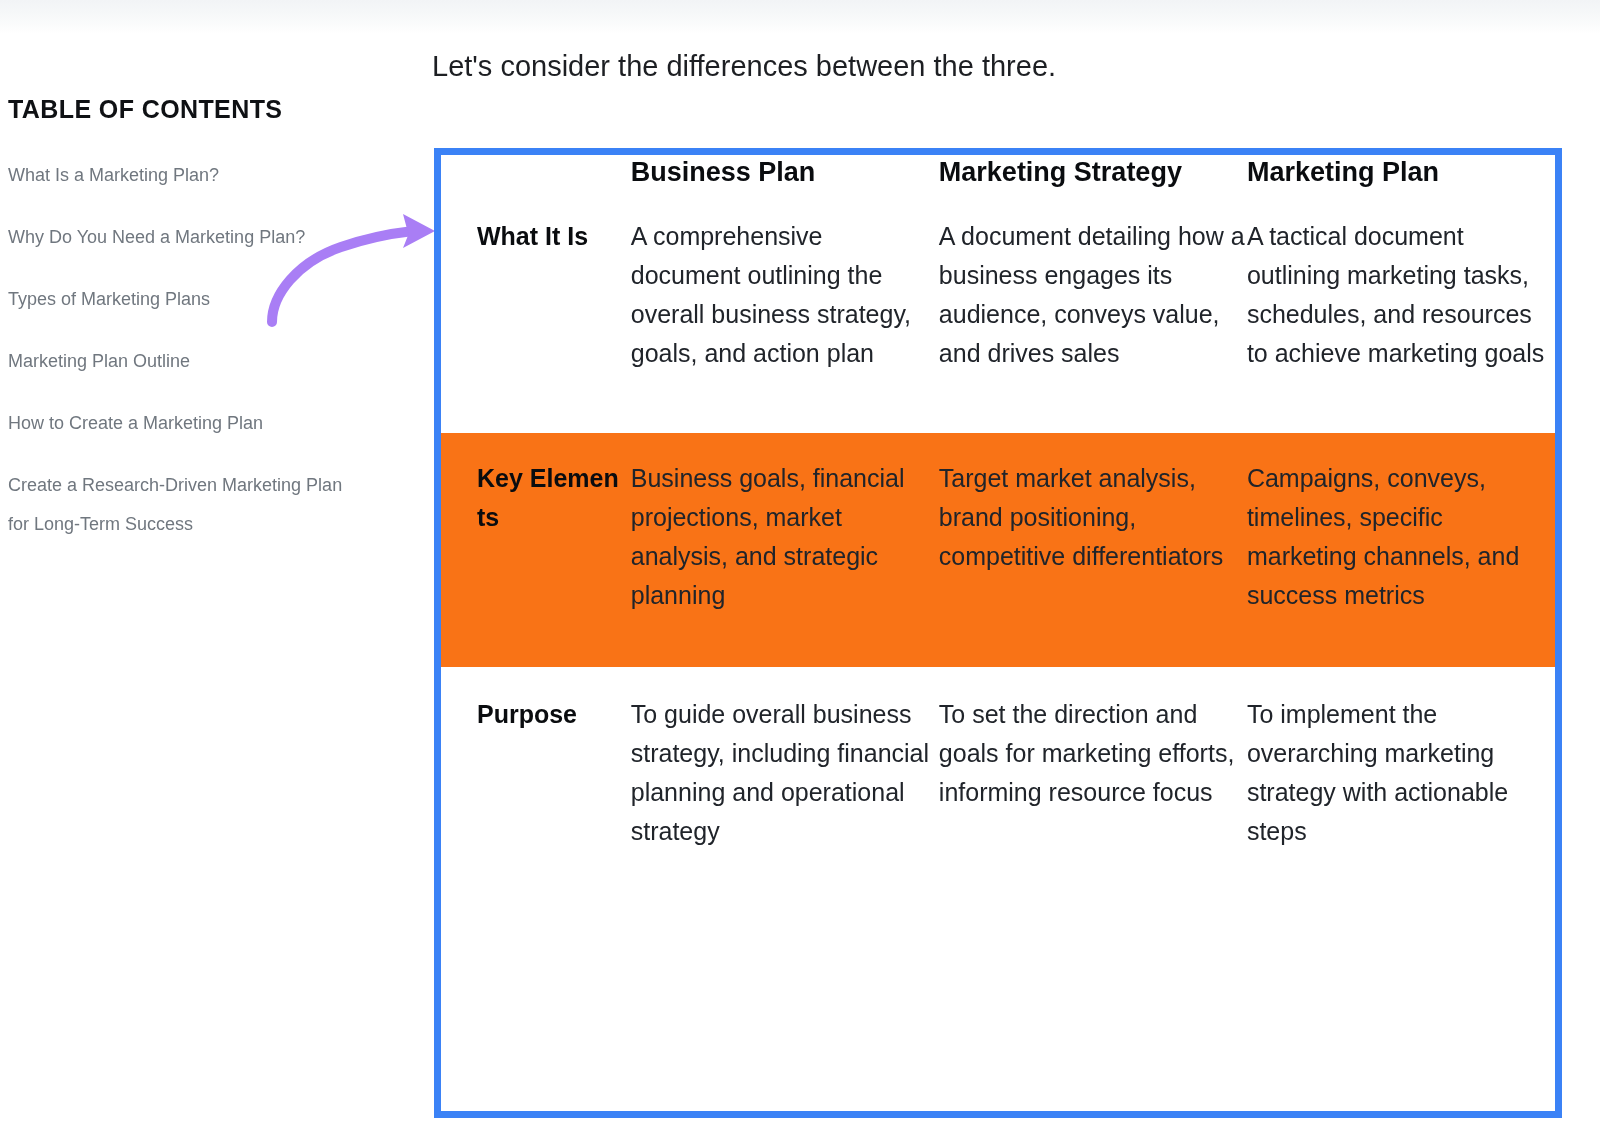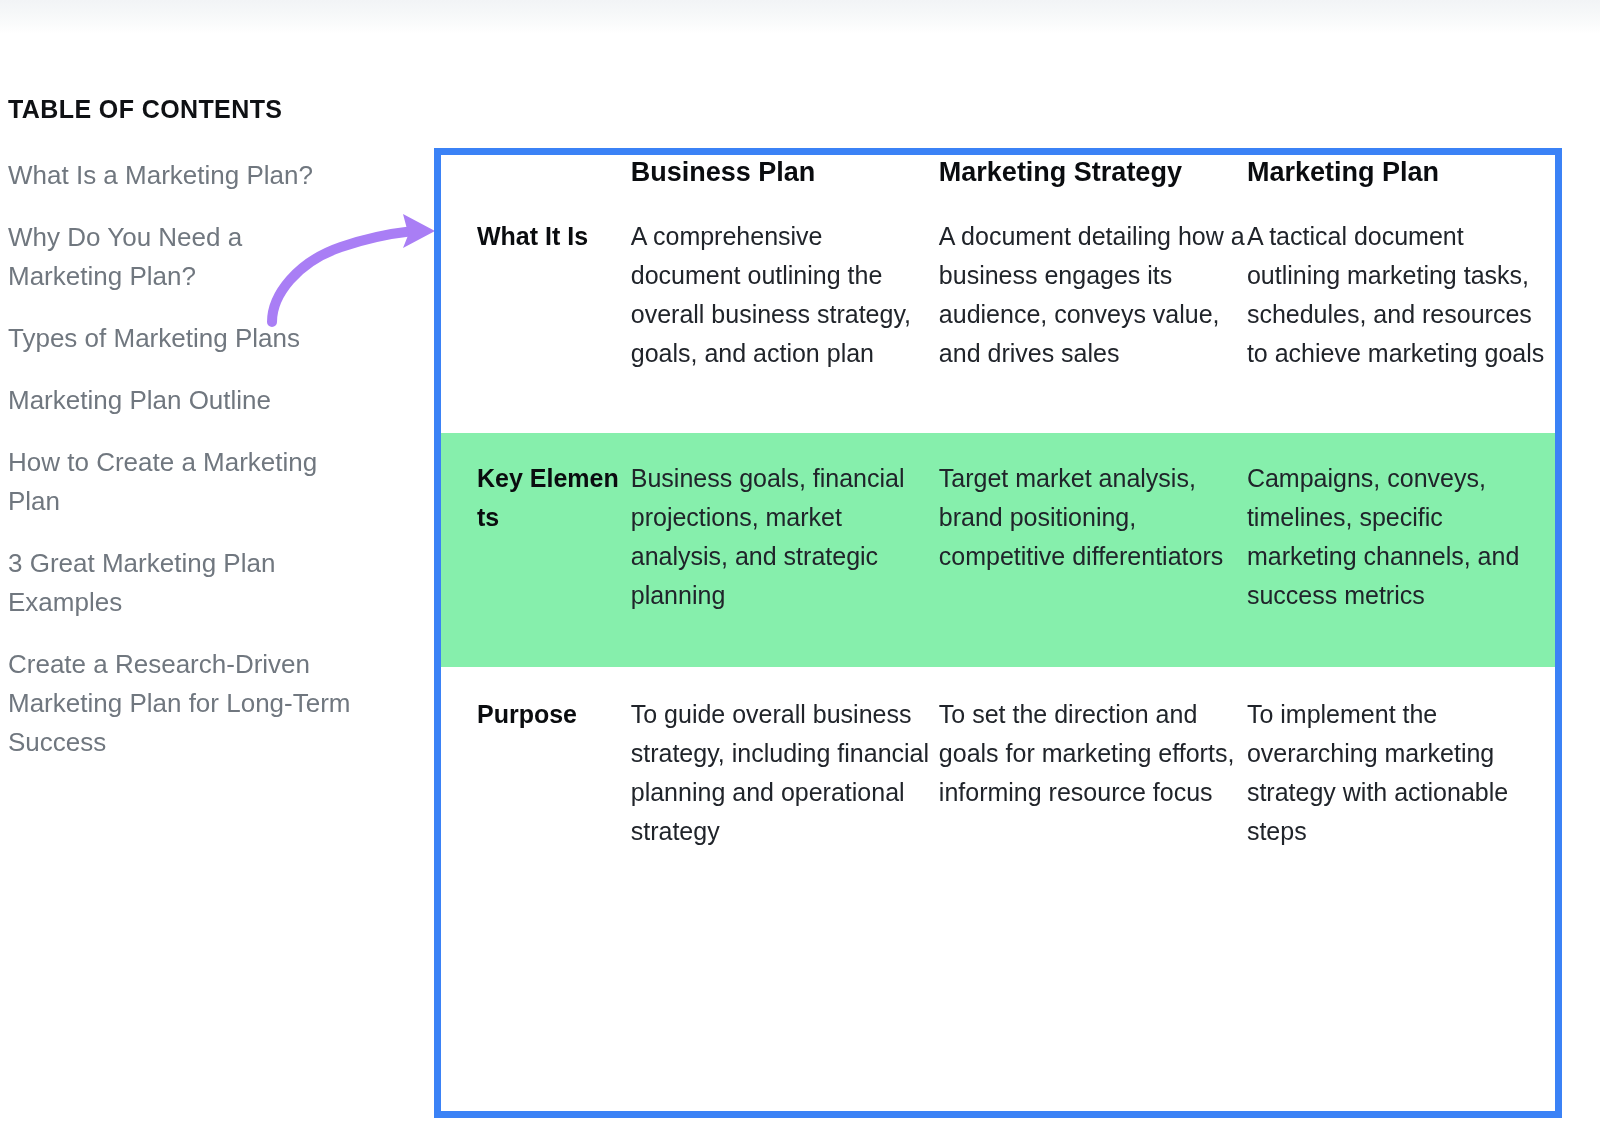--- a/index.html
+++ b/index.html
@@ -49,21 +49,21 @@
     color: #0f1114;
     margin: 0 0 32px 0;
     line-height: 1.1;
   }
   .toc-list {
     list-style: none;
     margin: 0;
     padding: 0;
   }
   .toc-item {
-    font-size: 26px;
+    font-size: 18px;
     line-height: 39px;
     color: #70777f;
     margin-bottom: 23px;
     cursor: pointer;
     max-width: 345px;
   }
   .toc-item.active {
     color: #0b0d10;
   }
   .toc-item.active .toc-line {
@@ -123,21 +123,21 @@
   thead th {
     padding: 50px 22px 8px 22px;
     font-size: 27px;
     font-weight: 700;
     color: #0a0c0f;
     line-height: 34px;
     white-space: nowrap;
   }
   thead th.blank { padding: 0; }
 
-  tbody tr.shaded { background: #86efac; }
+  tbody tr.shaded { background: #f97316; }
 
   tbody td {
     padding: 26px 22px 54px 22px;
     font-size: 25px;
     line-height: 39px;
     color: #20242a;
   }
   tbody td.rowlabel {
     font-weight: 700;
     color: #0a0c0f;
@@ -150,41 +150,39 @@
   tbody tr.r-2 td { padding-top: 26px; padding-bottom: 52px; }
   tbody tr.r-3 td { padding-top: 28px; padding-bottom: 36px; }
 </style>
 </head>
 <body>
 
 <div id="page">
 
   <div id="top-gradient"></div>
 
+  <div id="intro-text">Let's consider the differences between the three.</div>
 
   <nav id="sidebar">
     <div id="toc-title">TABLE OF CONTENTS</div>
     <ul class="toc-list">
       <li class="toc-item">
         <span class="toc-line">What Is a Marketing Plan?</span>
       </li>
       <li class="toc-item">
         <span class="toc-line">Why Do You Need a Marketing Plan?</span>
       </li>
       <li class="toc-item">
         <span class="toc-line">Types of Marketing Plans</span>
       </li>
       <li class="toc-item">
         <span class="toc-line">Marketing Plan Outline</span>
       </li>
       <li class="toc-item">
         <span class="toc-line">How to Create a Marketing Plan</span>
-      </li>
-      <li class="toc-item">
-        <span class="toc-line">3 Great Marketing Plan Examples</span>
       </li>
       <li class="toc-item">
         <span class="toc-line">Create a Research-Driven Marketing Plan for Long-Term Success</span>
       </li>
     </ul>
   </nav>
 
   <svg id="annotation-arrow" viewBox="0 0 195 130" xmlns="http://www.w3.org/2000/svg">
     <path d="M 17 122 C 17 95, 42 62, 86 47 C 115 37, 140 33, 158 31" fill="none" stroke="#a97ef5" stroke-width="10" stroke-linecap="round"></path>
     <path d="M 148 14 L 180 31 L 148 48 L 154 33 L 152 29 Z" fill="#a97ef5"></path>

